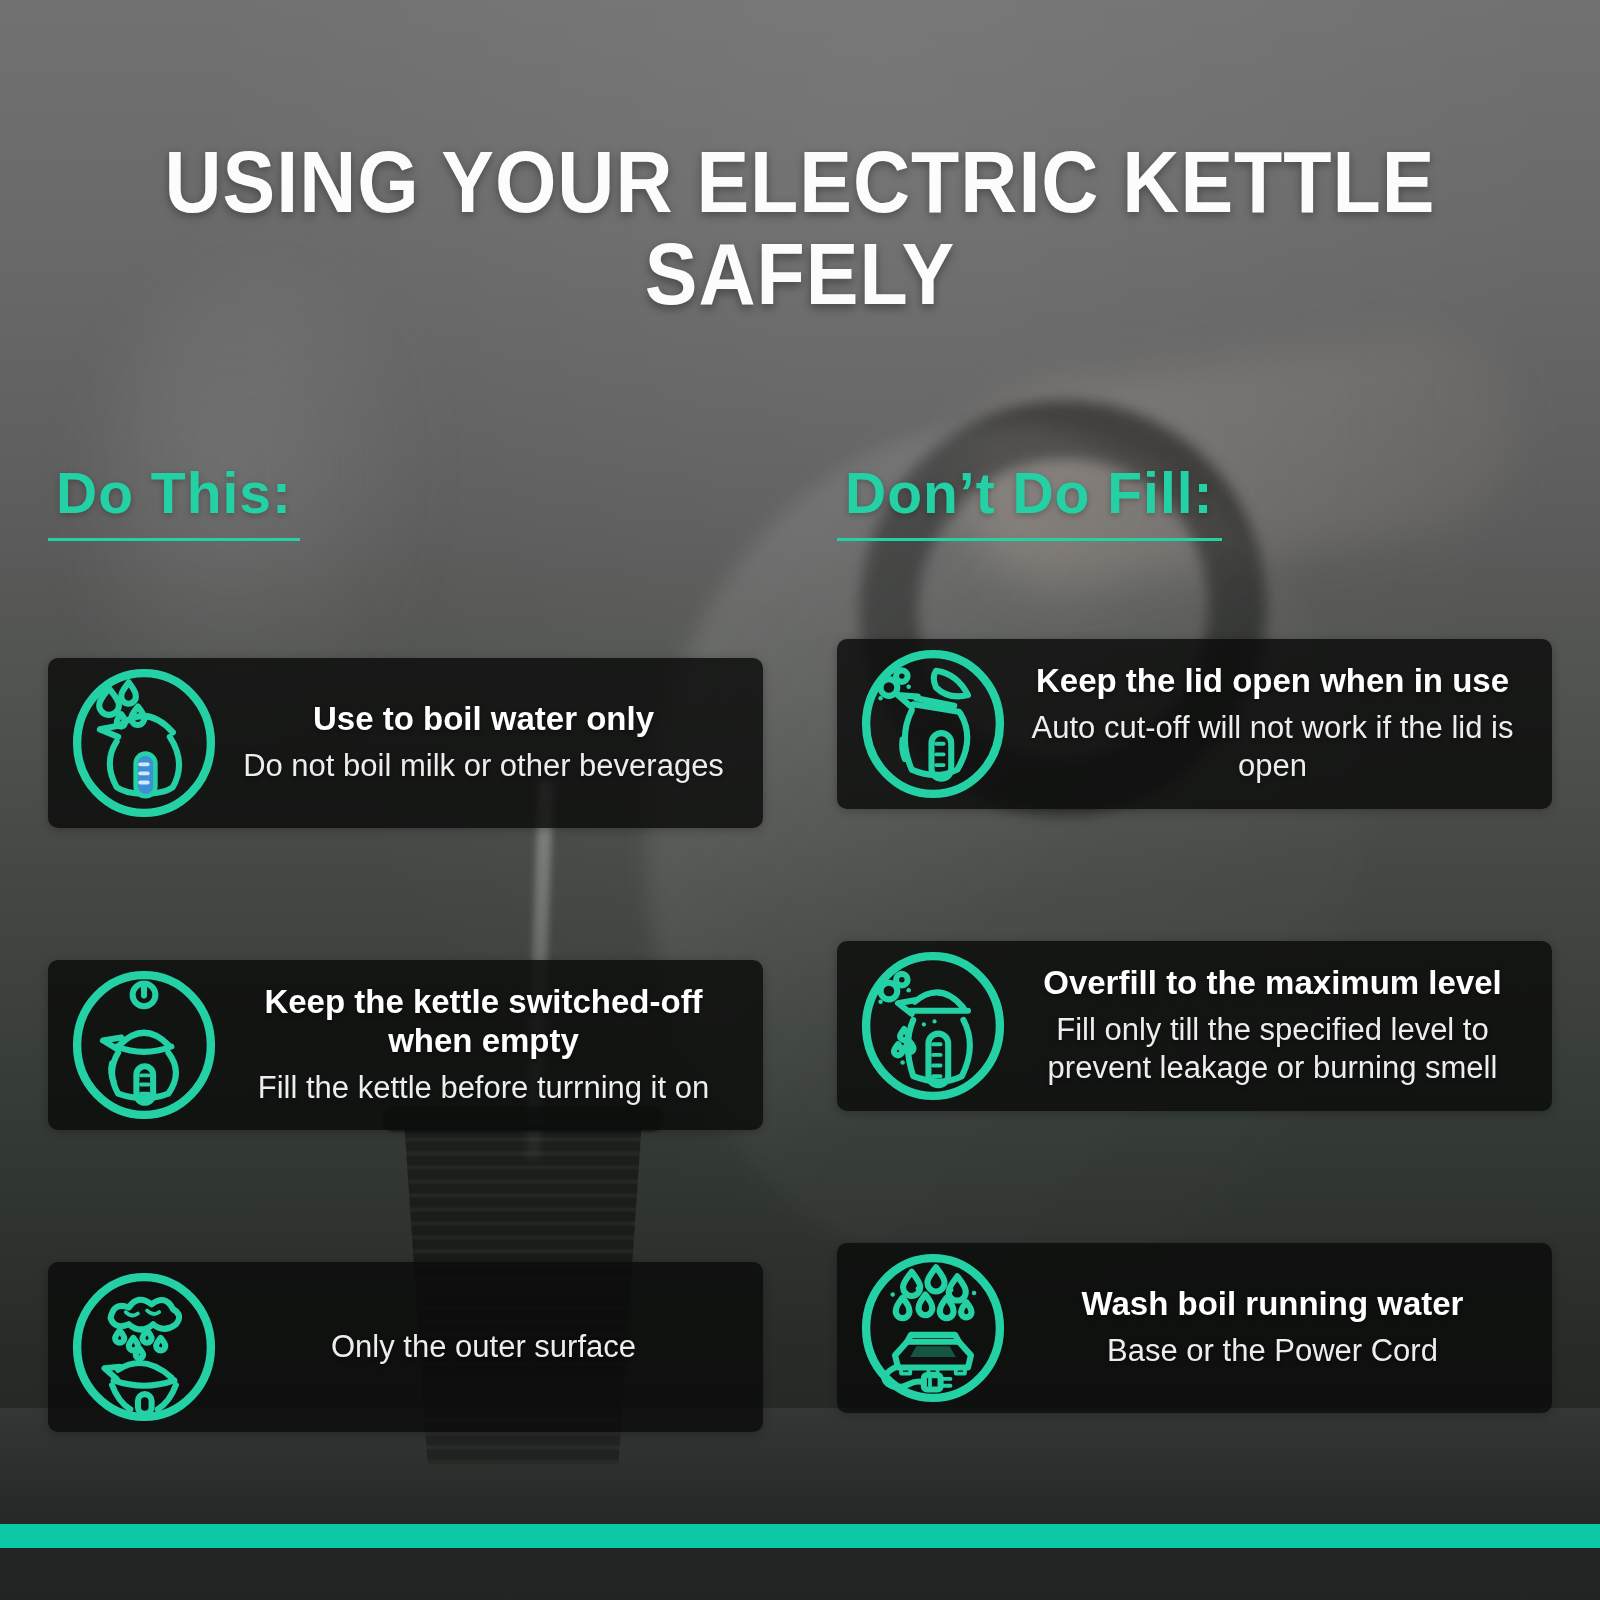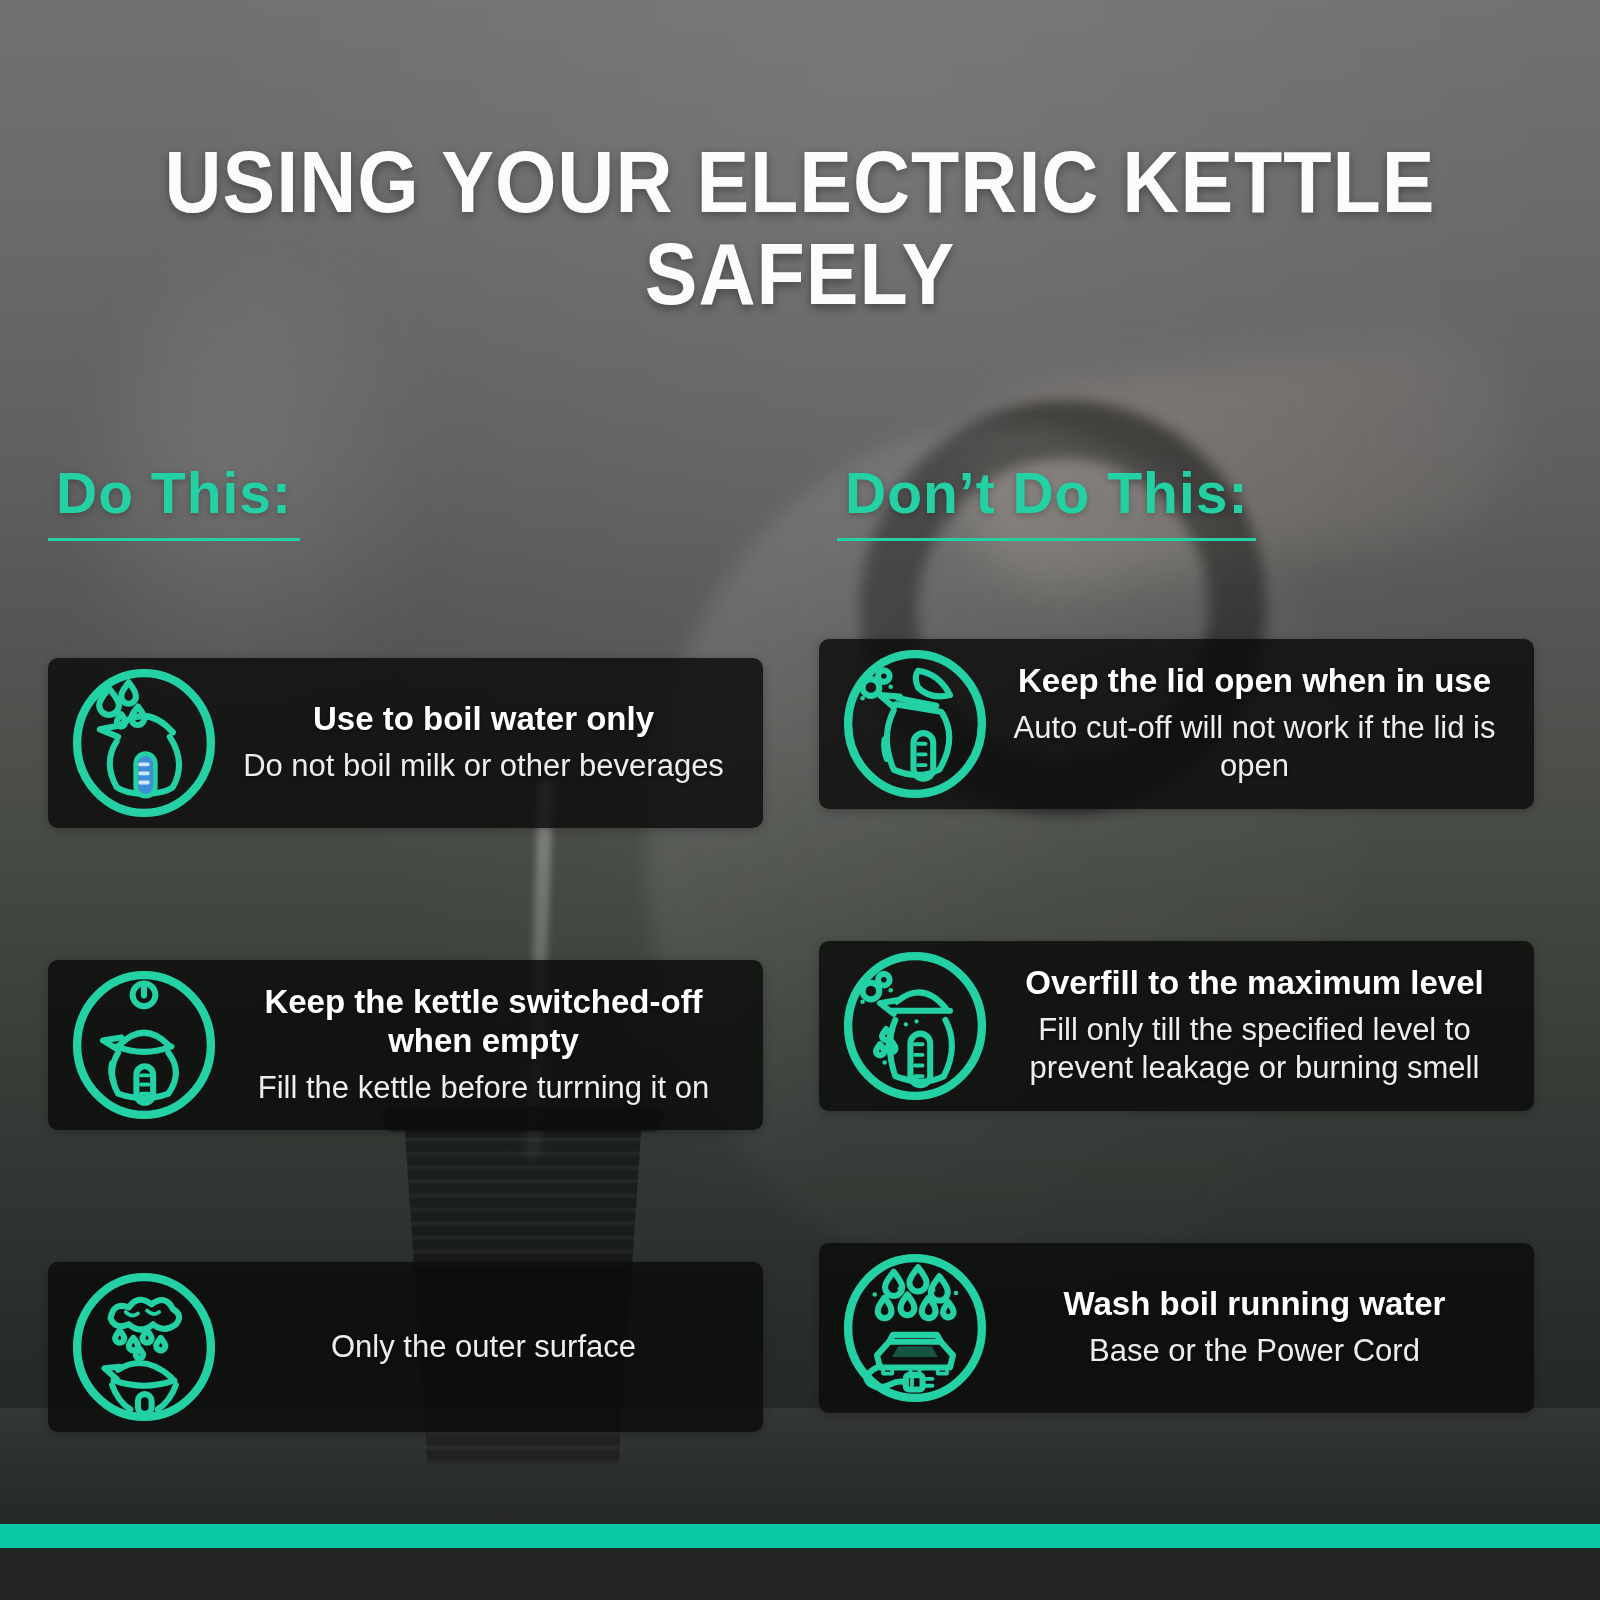--- a/index.html
+++ b/index.html
@@ -76,21 +76,21 @@
   .col-heading.left{left:48px;}
   .col-heading.right{left:837px;}
   .col-heading span{
     display:inline-block;font-size:57px;font-weight:bold;
     color:var(--accent);border-bottom:3px solid var(--accent);
     padding:0 8px 12px;letter-spacing:1px;
     text-shadow:0 2px 6px rgba(0,0,0,0.25);
   }
   .col{position:absolute;top:639px;width:715px;display:flex;flex-direction:column;gap:132px;}
   .col.left{left:48px;margin-top:19px;}
-  .col.right{left:819px;}
+  .col.right{left:837px;}
   .card{
     height:170px;display:flex;align-items:center;
     background:rgba(10,11,10,0.82);border-radius:10px;
     box-shadow:0 2px 10px rgba(0,0,0,0.25);
   }
   .icon{flex:0 0 auto;margin-left:20px;width:152px;height:152px;}
   .icon svg{width:152px;height:152px;display:block;}
   .text{flex:1;text-align:center;padding:0 30px 0 14px;}
   .card-title{font-size:33px;font-weight:bold;color:#ffffff;line-height:1.18;margin-bottom:8px;
     text-shadow:0 2px 4px rgba(0,0,0,0.45);}
@@ -124,21 +124,21 @@
 
   <div class="title">
     <div>USING YOUR ELECTRIC KETTLE</div>
     <div>SAFELY</div>
   </div>
 
   <div class="col-heading left">
     <span>Do This:</span>
   </div>
   <div class="col-heading right">
-    <span>Don’t Do This:</span>
+    <span>Don’t Do Fill:</span>
   </div>
 
   <div class="col left">
 
     <div class="card">
       <div class="icon">
         <svg viewBox="0 0 100 100">
           <ellipse class="ic ic-ring" cx="50" cy="50" rx="44" ry="46"></ellipse>
           <path class="ic ic-d" d="M27 14 C30.5 18.5 33.5 22 33.5 25 A6.5 6.5 0 1 1 20.5 25 C20.5 22 23.5 18.5 27 14 Z"></path>
           <path class="ic ic-d" d="M40 10 C42.5 13.5 44.5 16 44.5 18.2 A4.8 4.8 0 1 1 35.2 18.2 C35.2 16 37.5 13.5 40 10 Z"></path>

